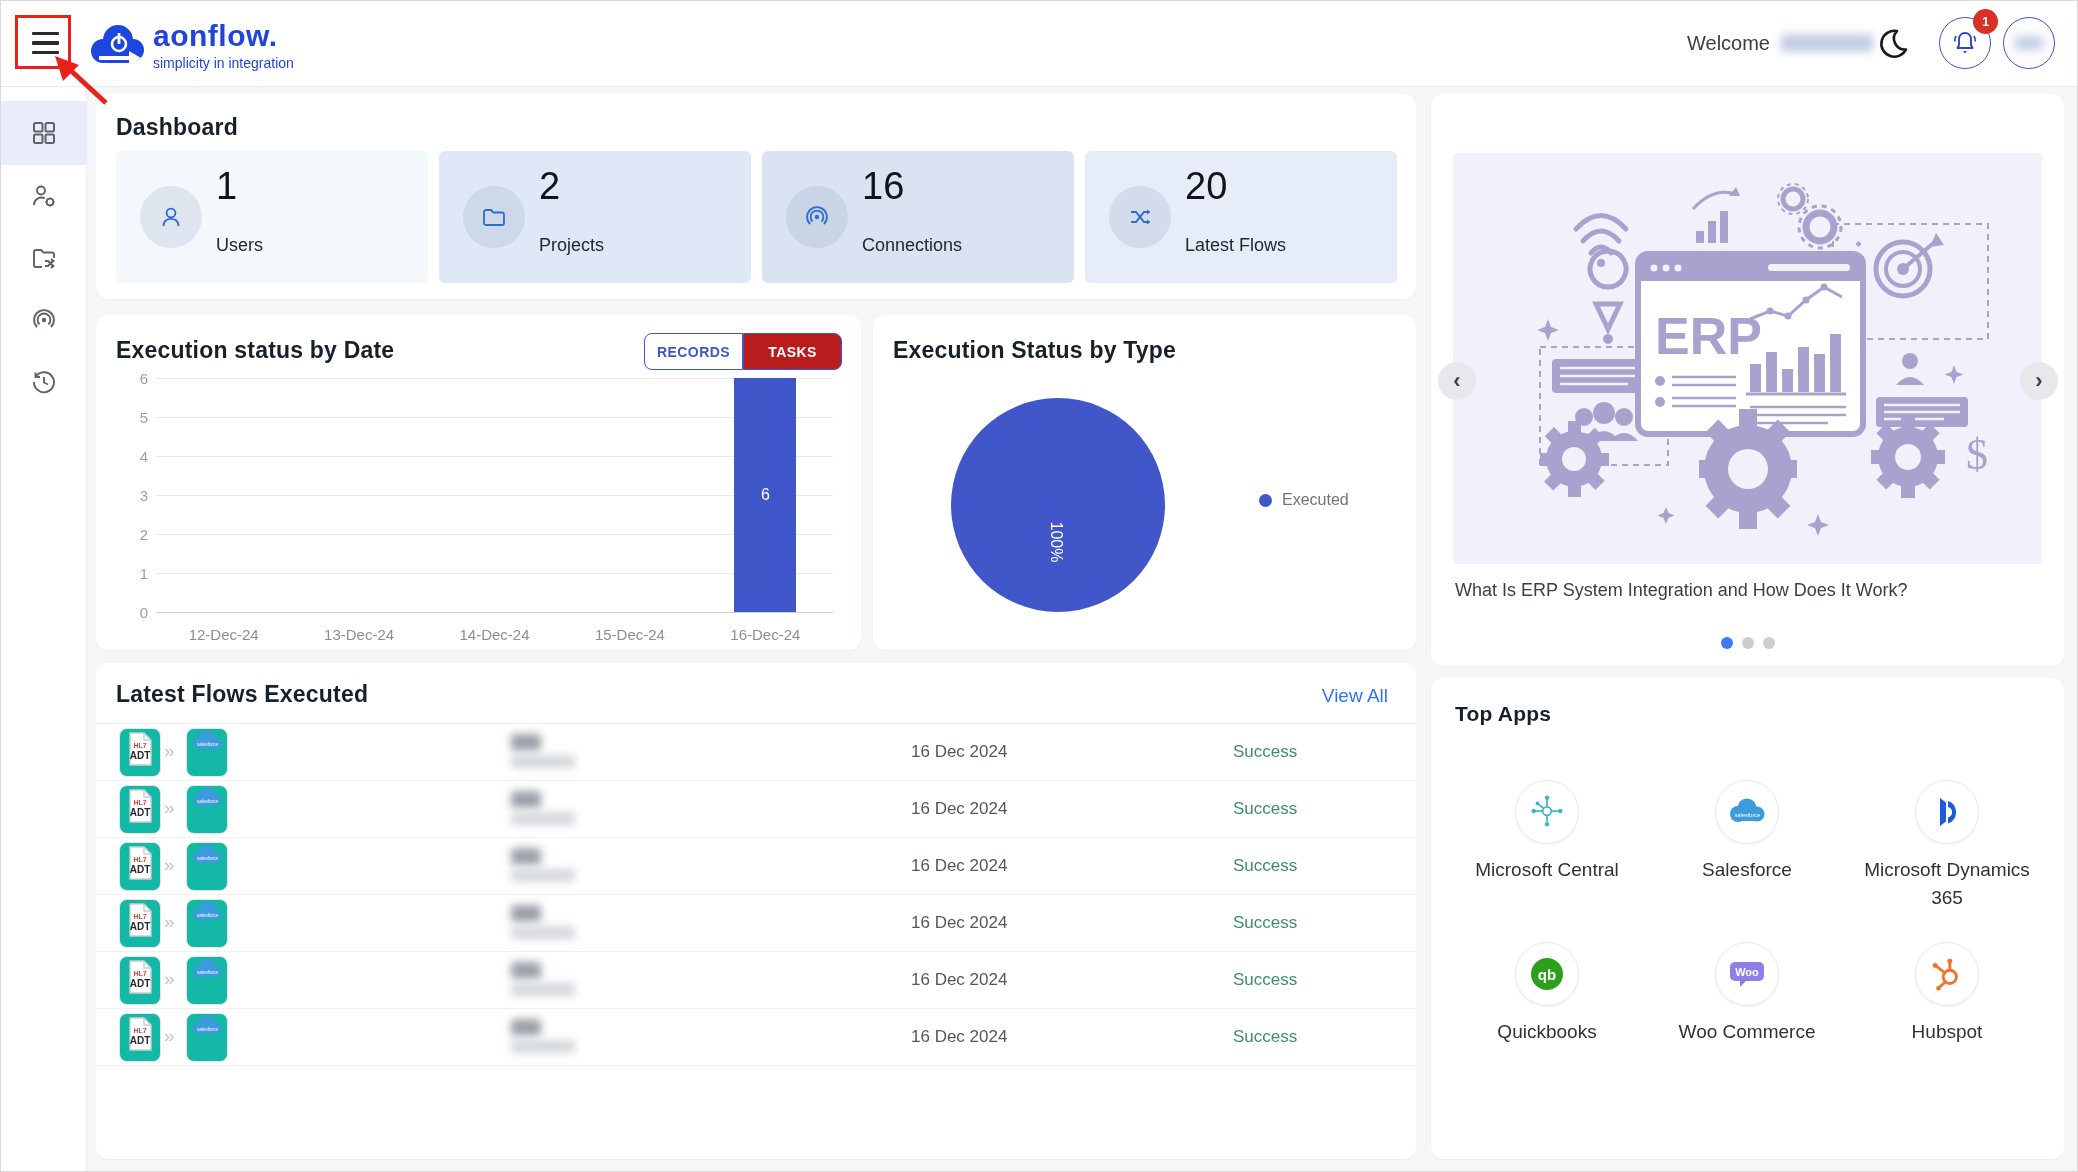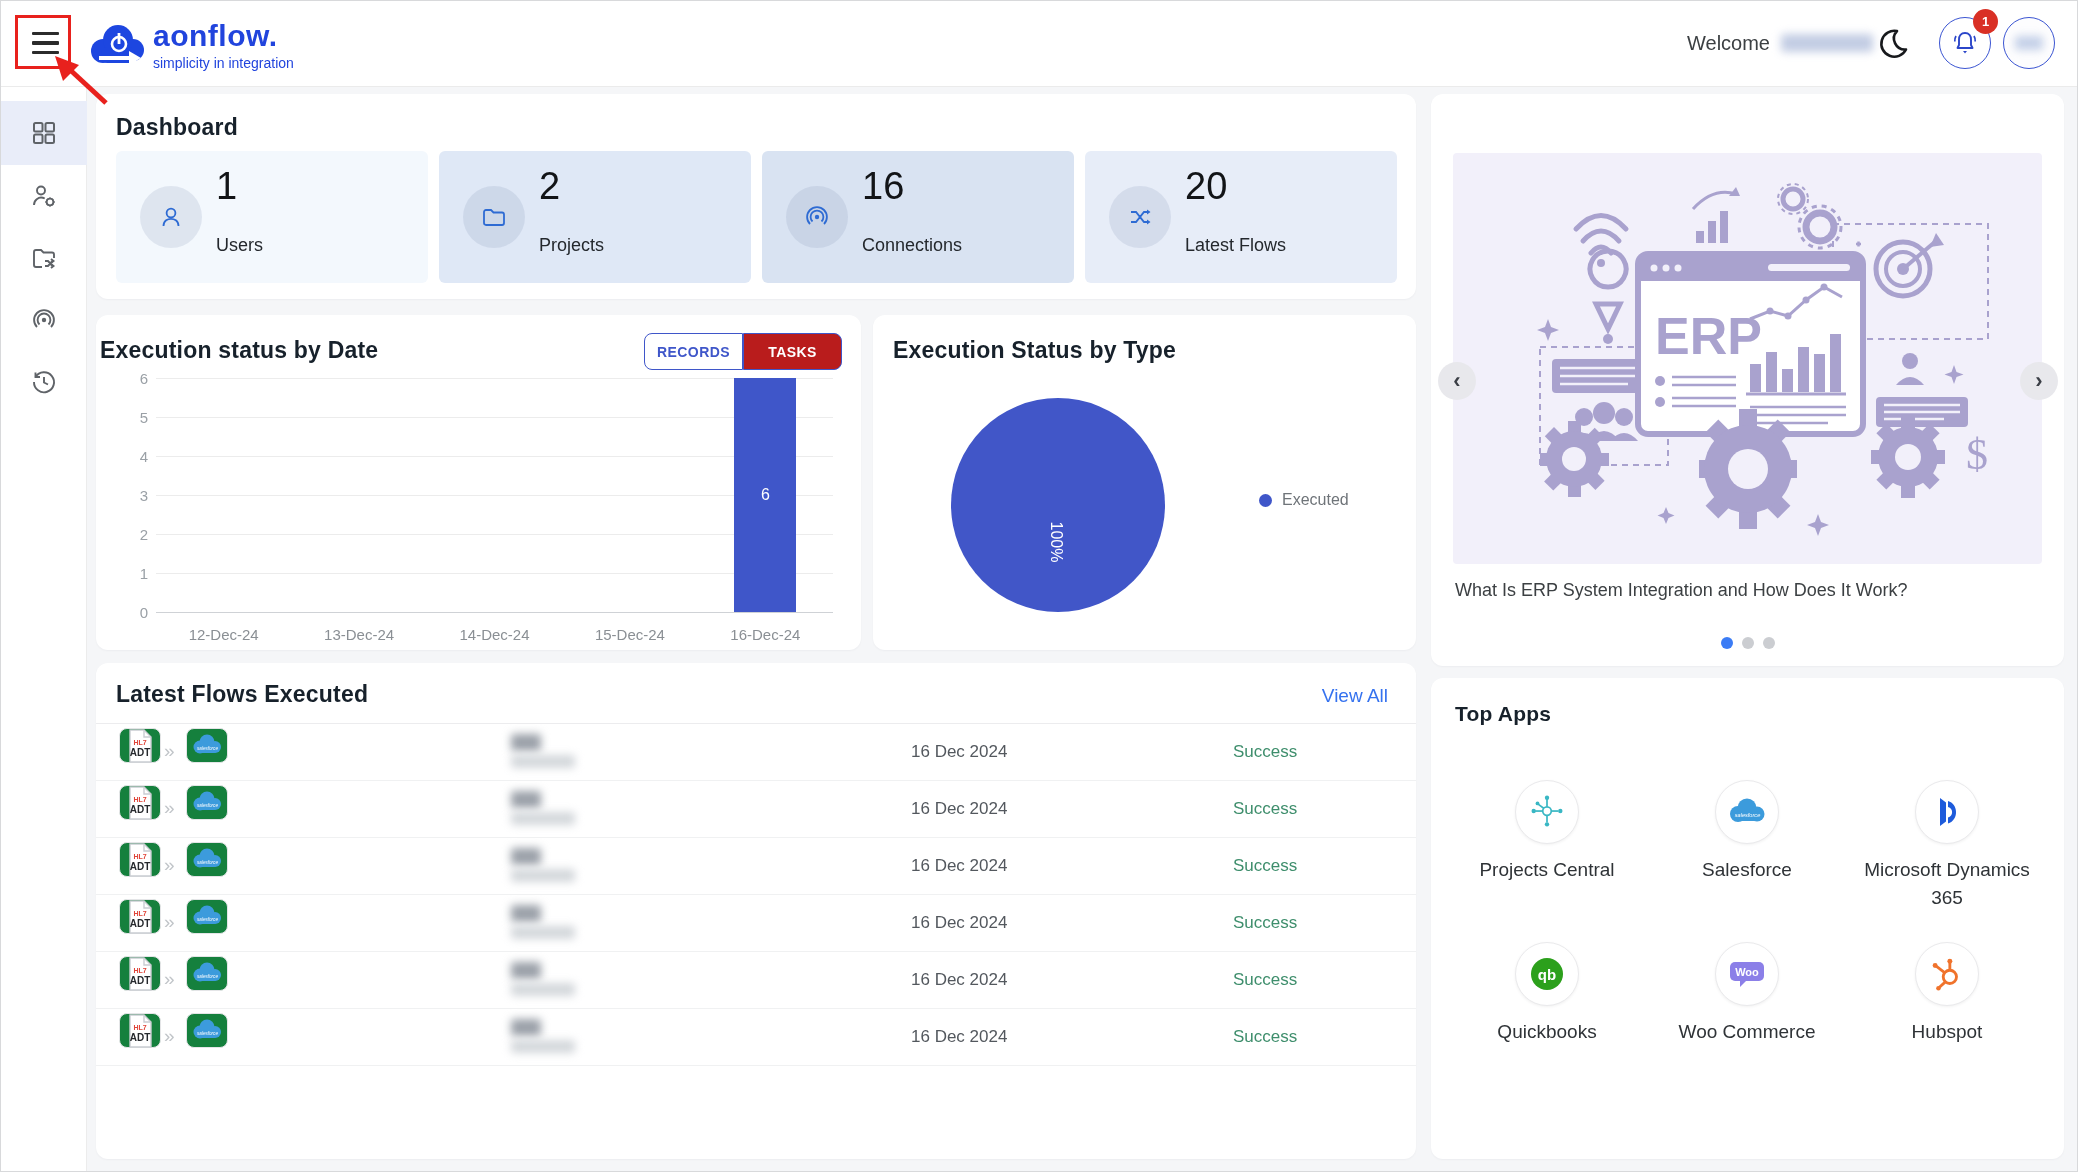--- a/index.html
+++ b/index.html
@@ -63,21 +63,21 @@
   .pie-label { position:absolute; left:158px; top:218px; color:#fff; font-size:16px; transform:rotate(90deg); transform-origin:center; width:50px; text-align:center; }
   .legend { position:absolute; left:386px; top:176px; display:flex; align-items:center; gap:10px; }
   .legend-dot { width:13px; height:13px; border-radius:50%; background:#3f56c9; }
   .legend-text { font-size:16px; color:#6f7479; }
 
   
   .view-all { position:absolute; right:28px; top:22px; font-size:19px; color:#3572ef; cursor:pointer; }
   .flow-divider { position:absolute; left:0; top:60px; width:100%; height:1px; background:#ececee; }
   .flow-rows { position:absolute; left:0; top:61px; width:100%; }
   .flow-row { position:relative; height:57px; border-bottom:1px solid #f0f1f2; cursor:pointer; }
-  .app-chip { position:absolute; top:4px; width:42px; height:35px; border:1px solid #e4e5e7; border-radius:8px; background:#15803d; display:flex; align-items:center; justify-content:center; }
+  .app-chip { position:absolute; top:4px; width:42px; height:49px; border:1px solid #e4e5e7; border-radius:8px; background:#14b8a6; display:flex; align-items:flex-start; justify-content:center; }
   .chip-src { left:23px; }
   .chip-tgt { left:90px; }
   .chip-sep { position:absolute; left:68px; top:16px; font-size:19px; color:#c1c5c9; letter-spacing:-2px; }
   .name-blob-dark { position:absolute; left:415px; top:10px; width:30px; height:17px; background:#9ba1a9; border-radius:3px; filter:blur(4px); }
   .name-blob-light { position:absolute; left:415px; top:31px; width:64px; height:13px; background:#d3d7db; border-radius:3px; filter:blur(4px); }
   .flow-date { position:absolute; left:815px; top:18px; font-size:17px; color:#53585e; }
   .flow-status { position:absolute; left:1137px; top:18px; font-size:17px; color:#3e8e6c; }
 
   
   .carousel-img { position:absolute; left:22px; top:59px; width:589px; height:411px; background:#f2f0fa; border-radius:4px; display:flex; align-items:center; justify-content:center; overflow:hidden; }
@@ -237,21 +237,21 @@
           </svg>
         </div>
         <div class="stat-num">20</div>
         <div class="stat-label">Latest Flows</div>
       </div>
 
     </div>
   </div>
 
   <div class="card" style="left:95px; top:314px; width:765px; height:335px;">
-    <div class="card-title" style="position:absolute; left:4px; top:22px;">Execution status by Date</div>
+    <div class="card-title" style="position:absolute; left:20px; top:22px;">Execution status by Date</div>
 
     <div class="toggle-group">
       <div class="toggle-btn inactive">RECORDS</div>
       <div class="toggle-btn active">TASKS</div>
     </div>
 
     <div class="plot">
       <div class="gridline" style="top:0;"></div>
       <div class="gridline" style="top:39px;"></div>
       <div class="gridline" style="top:78px;"></div>
@@ -643,21 +643,21 @@
             <line x1="7.5" y1="19" x2="15.5" y2="19"></line>
               <line x1="24.5" y1="19" x2="32" y2="19"></line>
             <circle cx="20" cy="5" r="2.3" fill="#39b7c4" stroke="none"></circle>
               <circle cx="20" cy="33" r="2.3" fill="#39b7c4" stroke="none"></circle>
             <circle cx="6" cy="19" r="2.3" fill="#39b7c4" stroke="none"></circle>
               <circle cx="34" cy="19" r="2.3" fill="#39b7c4" stroke="none"></circle>
             <line x1="11" y1="12" x2="16.5" y2="16"></line>
               <circle cx="10" cy="11" r="2" fill="#39b7c4" stroke="none"></circle>
           </svg>
         </div>
-        <div class="app-label">Projects Central</div>
+        <div class="app-label">Microsoft Central</div>
       </div>
 
       <div class="app-cell">
         <div class="app-circle">
           <svg width="44" height="32" viewBox="0 0 44 32">
               <circle cx="13" cy="18" r="8" fill="#3c9bdc"></circle>
               <circle cx="22" cy="12" r="9.5" fill="#3c9bdc"></circle>
               <circle cx="32" cy="18" r="7.5" fill="#3c9bdc"></circle>
               <rect x="10" y="15" width="25" height="10" rx="5" fill="#3c9bdc"></rect>
               <text x="22.5" y="20.5" text-anchor="middle" font-size="5.6" font-style="italic" fill="#fff">salesforce</text>

